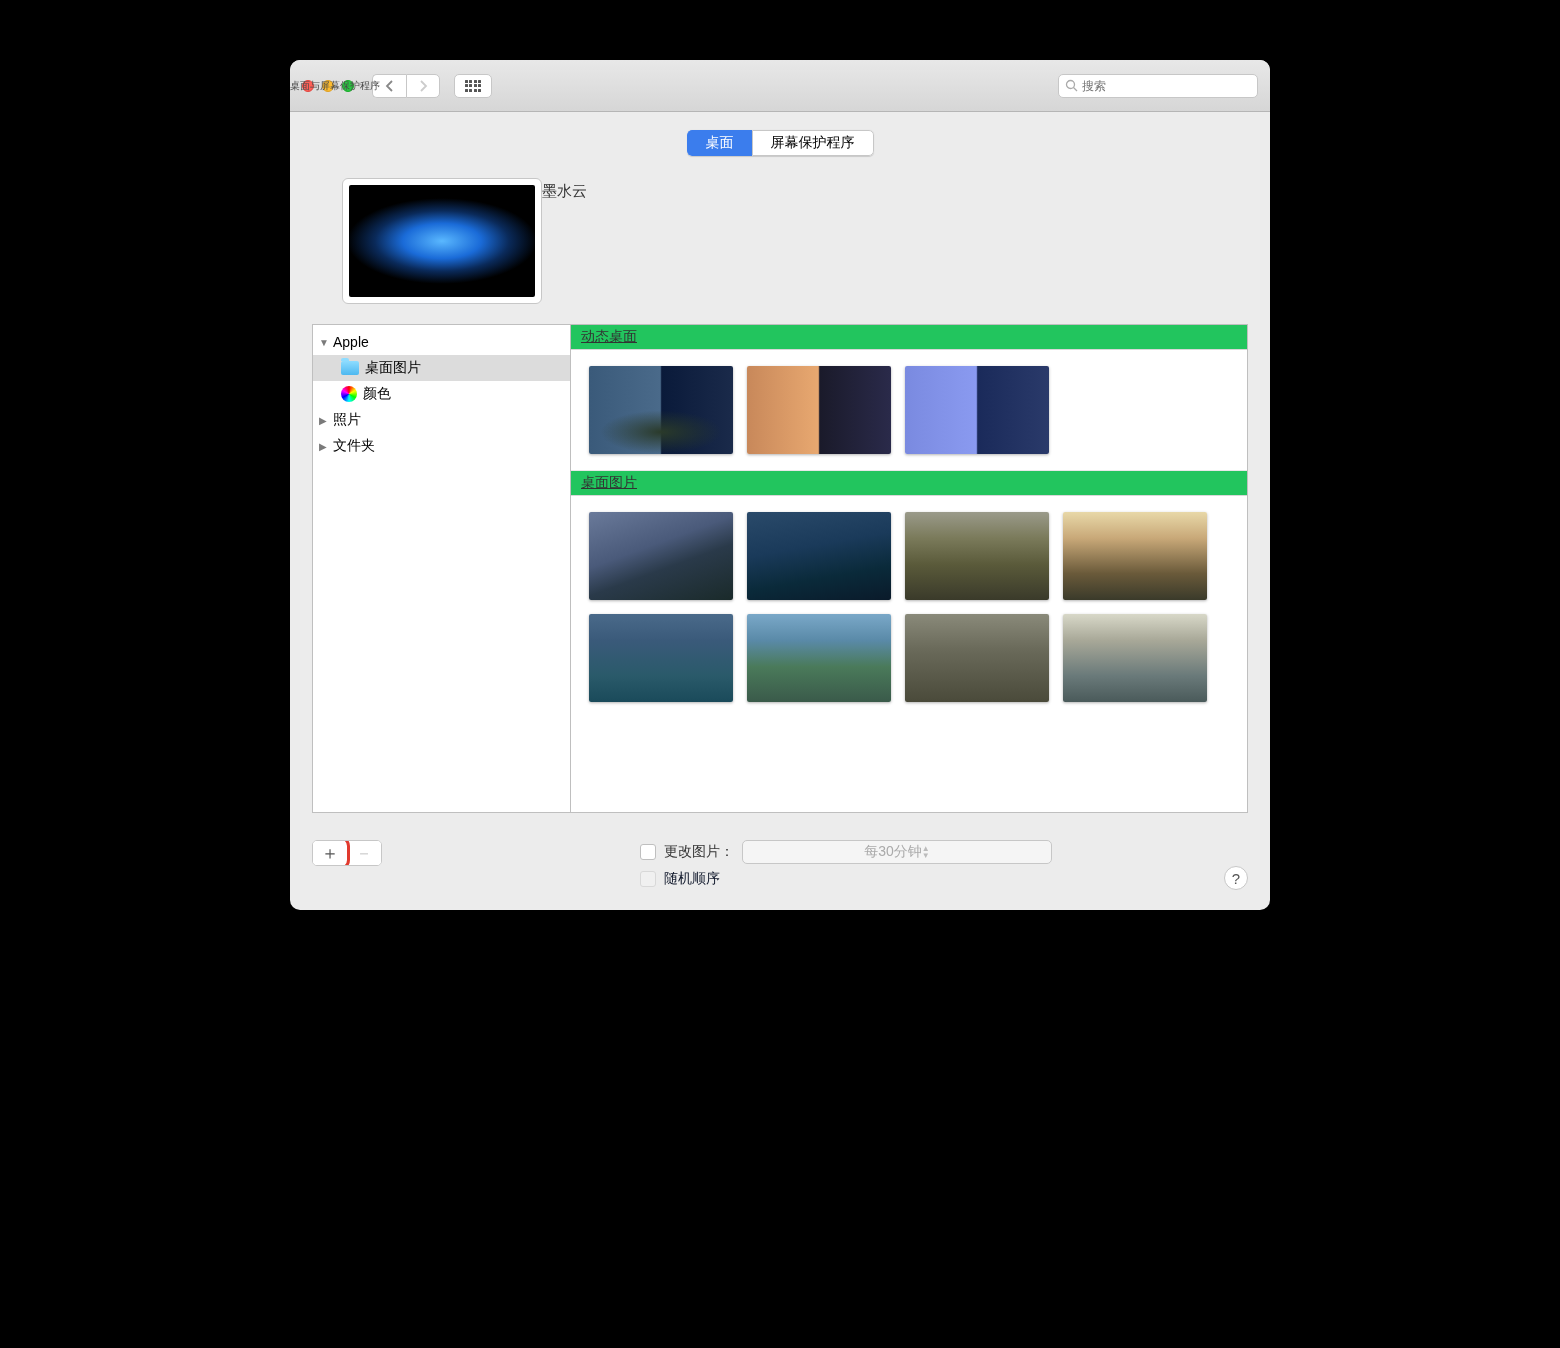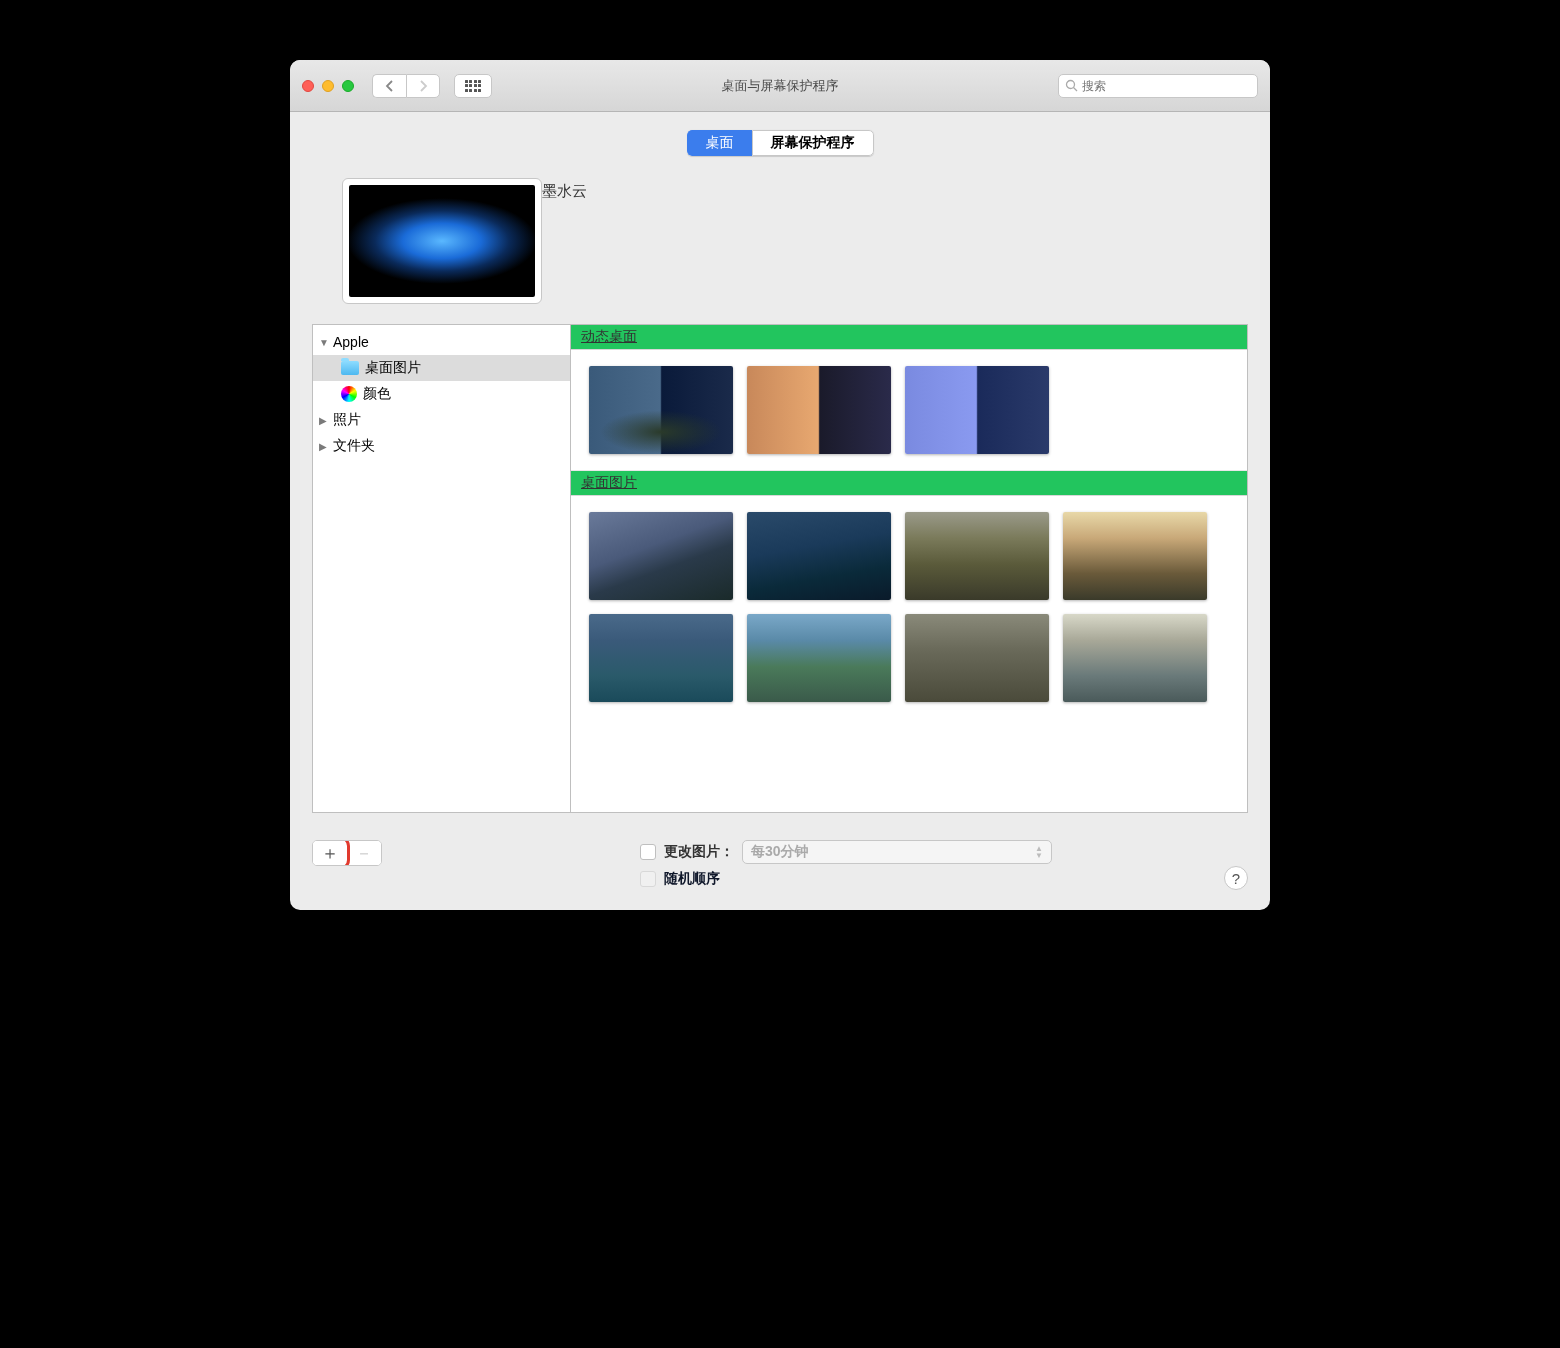--- a/index.html
+++ b/index.html
@@ -53,22 +53,22 @@
   background: #fff; border: 1px solid #c7c7c7; border-radius: 5px;
   display: flex; align-items: center; justify-content: center;
   margin-left: 6px;
 }
 .grid-icon {
   display: grid; grid-template-columns: repeat(4, 3px); grid-template-rows: repeat(3, 3px);
   gap: 1.5px;
 }
 .grid-icon span { background: #555; border-radius: 0.5px; }
 .window-title {
-  position: absolute; left: 0; right: 0; text-align: center;
-  font-size: 13px; color: #4a4a4a; font-weight: 500;
+  position: absolute; left: 0; right: 0; 
+  font-size: 10px; color: #4a4a4a; font-weight: 500;
   pointer-events: none;
 }
 .search {
   margin-left: auto; width: 200px; height: 24px;
   background: #fff; border: 1px solid #c7c7c7; border-radius: 5px;
   display: flex; align-items: center; padding: 0 6px; color: #aaa;
 }
 .search svg { margin-right: 4px; flex-shrink: 0; }
 .search input { border: none; outline: none; flex: 1; font-size: 12px; background: transparent; }
 
@@ -78,21 +78,21 @@
 
 .segmented {
   display: flex; align-self: center; margin-bottom: 22px;
   border-radius: 5px; overflow: hidden; box-shadow: 0 0.5px 1px rgba(0,0,0,0.15);
 }
 .seg {
   padding: 3px 18px; font-size: 14px; background: #fff; border: 1px solid #c7c7c7;
   cursor: pointer;
 }
 .seg:first-child { border-radius: 5px 0 0 5px; border-right: none; }
-.seg:last-child { border-radius: 0 5px 5px 0; font-weight: bold; }
+.seg:last-child { border-radius: 0 5px 5px 0; }
 .seg.active { background: #3b7ded; color: #fff; border-color: #3b7ded; }
 
 .preview-row { display: flex; margin-bottom: 20px; padding-left: 30px; }
 .preview-frame {
   width: 200px; height: 126px; padding: 6px;
   background: #fff; border: 1px solid #c7c7c7; border-radius: 6px;
 }
 .preview-img {
   width: 100%; height: 100%; display: block; border-radius: 2px;
   background: radial-gradient(ellipse 60% 45% at 50% 50%, #5ab8ff 0%, #1a6bd8 35%, #0a2a5a 60%, #000 85%);
@@ -175,32 +175,32 @@
   display: flex; align-items: center; justify-content: center;
 }
 .addremove button:first-child { border-right: 1px solid #dcdcdc; }
 .addremove button.disabled { color: #ccc; }
 .highlight-ring {
   position: absolute; top: -5px; left: -5px; width: 42px; height: 34px;
   border: 3px solid #e13a2e; border-radius: 10px; pointer-events: none;
 }
 
 .options { display: flex; flex-direction: column; gap: 6px; margin-left: 238px; }
-.opt-row { display: flex; align-items: center; gap: 8px; font-weight: bold; }
+.opt-row { display: flex; align-items: center; gap: 8px; }
 .checkbox {
   width: 16px; height: 16px; border: 1px solid #bfbfbf; border-radius: 3px;
   background: #fff;
 }
 .checkbox.disabled { background: #f0f0f0; border-color: #d8d8d8; }
 .opt-label { font-size: 14px; color: #333; }
 .opt-label.disabled { color: #0f172a; }
 .select {
   width: 310px; height: 24px; background: #fff; border: 1px solid #c7c7c7;
   border-radius: 5px; display: flex; align-items: center; padding: 0 8px;
-  color: #aaa; font-size: 14px; justify-content: space-between;
+  color: #aaa; font-size: 14px; justify-content: center;
 }
 .select.disabled { background: #f5f5f5; }
 .stepper { display: flex; flex-direction: column; color: #bbb; font-size: 8px; line-height: 7px; }
 
 .help-btn {
   position: absolute; right: 22px; bottom: 20px;
   width: 24px; height: 24px; border-radius: 50%;
   background: #fff; border: 1px solid #c7c7c7;
   display: flex; align-items: center; justify-content: center;
   font-size: 15px; color: #555; cursor: pointer;

